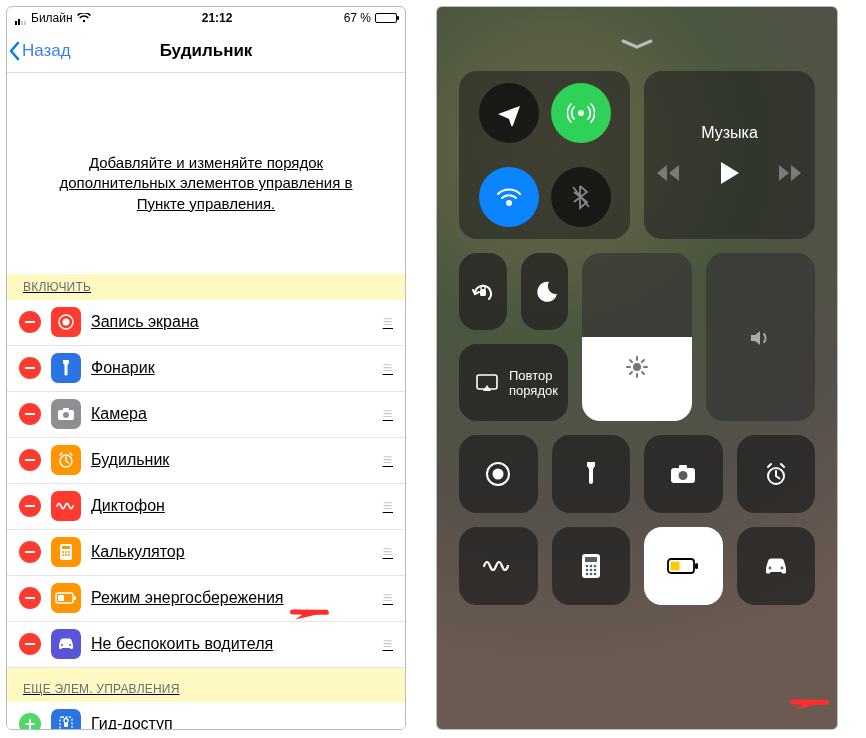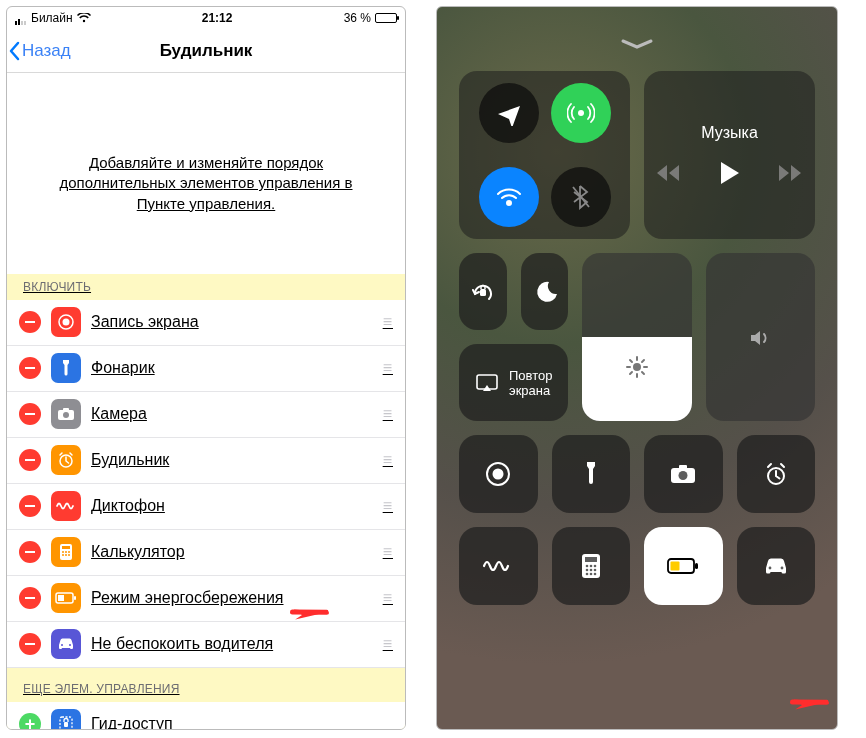--- a/index.html
+++ b/index.html
@@ -149,21 +149,21 @@
       <span class="sb-signal"><span></span><span></span><span></span><span></span></span>
       <span>Билайн</span>
       <span class="sb-wifi">
         <svg width="14" height="10" viewBox="0 0 14 10">
             <path d="M7 9.2a1.2 1.2 0 100-2.4 1.2 1.2 0 000 2.4zM3.3 5.4a5.2 5.2 0 017.4 0l1.1-1.1a6.8 6.8 0 00-9.6 0zM1 3.1a8.5 8.5 0 0112 0l1.1-1.1a10 10 0 00-14.2 0z" fill="#000"></path>
           </svg>
       </span>
     </div>
     <div style="font-weight:600">21:12</div>
     <div class="sb-right">
-      <span>36 %</span>
+      <span>67 %</span>
       <span class="sb-batt"><span class="fill"></span></span>
     </div>
   </div>
 
   <div class="navbar">
     <div class="back">
       <svg width="12" height="20" viewBox="0 0 12 20">
           <path d="M10 2L3 10l7 8" stroke="#007aff" stroke-width="2.5" fill="none" stroke-linecap="round" stroke-linejoin="round"></path>
         </svg>
       <span>Назад</span>
@@ -376,21 +376,21 @@
           </div>
         </div>
         <div class="sq-sub">
           <div class="sq mirror">
             <span class="ic">
               <svg width="24" height="20" viewBox="0 0 24 20">
                   <rect x="2" y="2" width="20" height="14" rx="2" stroke="#fff" stroke-width="1.6" fill="none"></rect>
                   <path d="M8 18l4-6 4 6z" fill="#fff"></path>
                 </svg>
             </span>
-            <span>Повтор экрана</span>
+            <span>Повтор порядок</span>
           </div>
         </div>
       </div>
       <div class="slider">
         <div class="fill"></div>
         <span class="ic">
           <svg width="24" height="24" viewBox="0 0 24 24">
               <circle cx="12" cy="12" r="4" fill="#777"></circle>
               <g stroke="#777" stroke-width="2" stroke-linecap="round">
                 <line x1="12" y1="2" x2="12" y2="5"></line>

